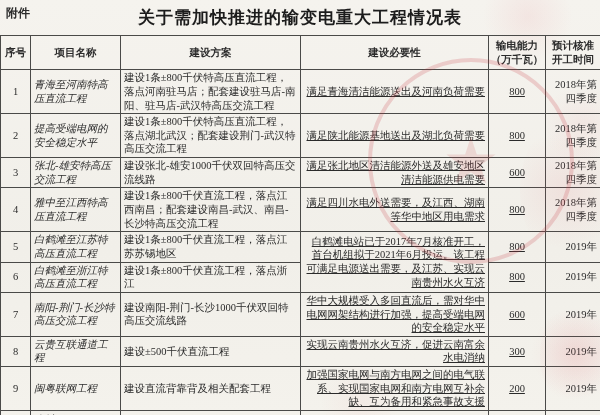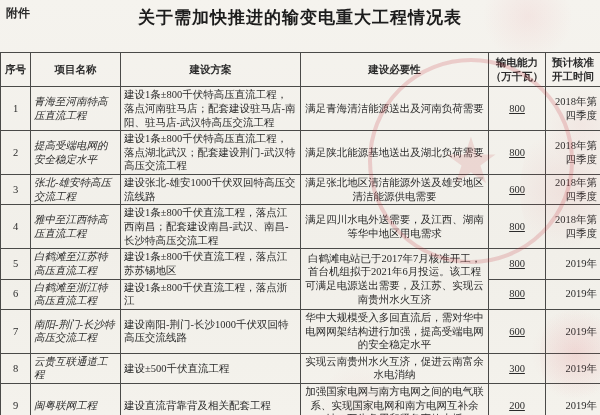--- a/index.html
+++ b/index.html
@@ -12,37 +12,37 @@
       radial-gradient(circle at 88% 4%, rgba(225,110,120,0.10), transparent 45px),
       radial-gradient(circle at 97% 30%, rgba(225,110,120,0.08), transparent 40px),
       radial-gradient(circle at 96% 85%, rgba(225,110,120,0.09), transparent 45px),
       radial-gradient(circle at 60% 97%, rgba(225,110,120,0.06), transparent 40px),
       linear-gradient(180deg,#f5f3ee 0%,#f1efe9 60%,#f4f2ec 100%);
   }
   .sheet{position:relative;width:600px;height:415px;}
   .attach{position:absolute;top:5px;left:6px;font-size:12px;font-weight:bold;}
   .title{
     text-align:center;font-size:17px;font-weight:bold;
-    padding-top:6px;margin:0 0 23px 0;letter-spacing:1px;color:#1c1c1c;
+    padding-top:6px;margin:0 0 6px 0;letter-spacing:1px;color:#1c1c1c;
   }
   table.main{
     width:600px;table-layout:fixed;border-collapse:collapse;
     background:transparent;
   }
   table.main th,table.main td{
     border:1px solid #4a4a48;
     font-size:10.5px;line-height:1.3;
     padding:1px 3px;vertical-align:middle;
     word-break:break-all;
   }
   table.main th{font-weight:bold;text-align:center;padding:3px 1px;}
   td.c-no{text-align:center;}
   td.c-name{text-align:left;font-style:italic;}
   td.c-plan{text-align:left;}
-  td.c-nec{text-align:center;}
+  td.c-nec{text-align:right;text-decoration:underline;}
   td.c-cap{text-align:center;text-decoration:underline;}
   td.c-time{text-align:right;}
   tr.total-row td{height:16px;}
   
   .seal{
     position:absolute;left:368px;top:58px;width:198px;height:198px;
     border:4px solid rgba(200,55,65,0.20);border-radius:50%;
     pointer-events:none;filter:blur(0.5px);
     display:flex;align-items:center;justify-content:center;
   }

